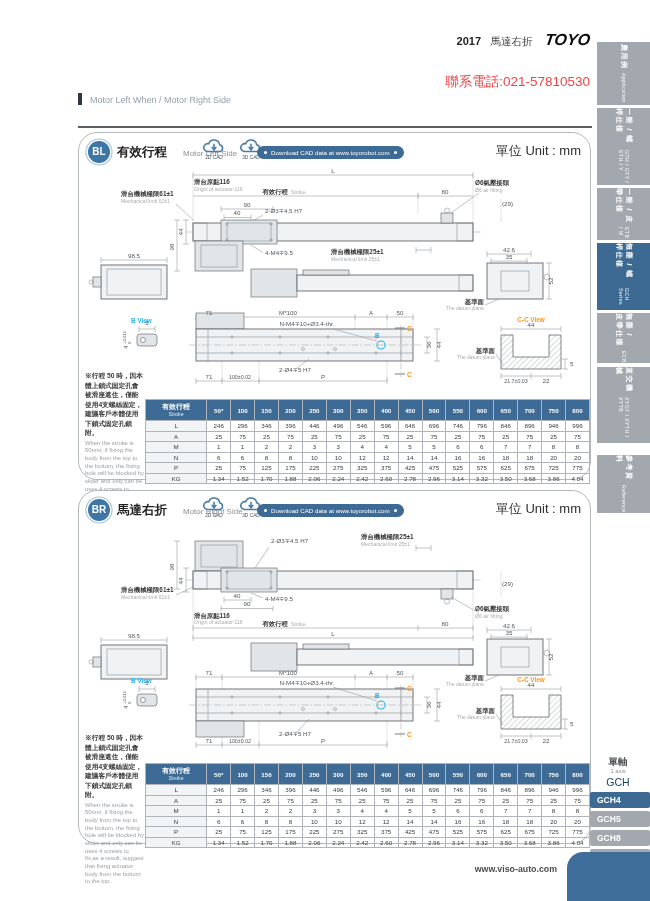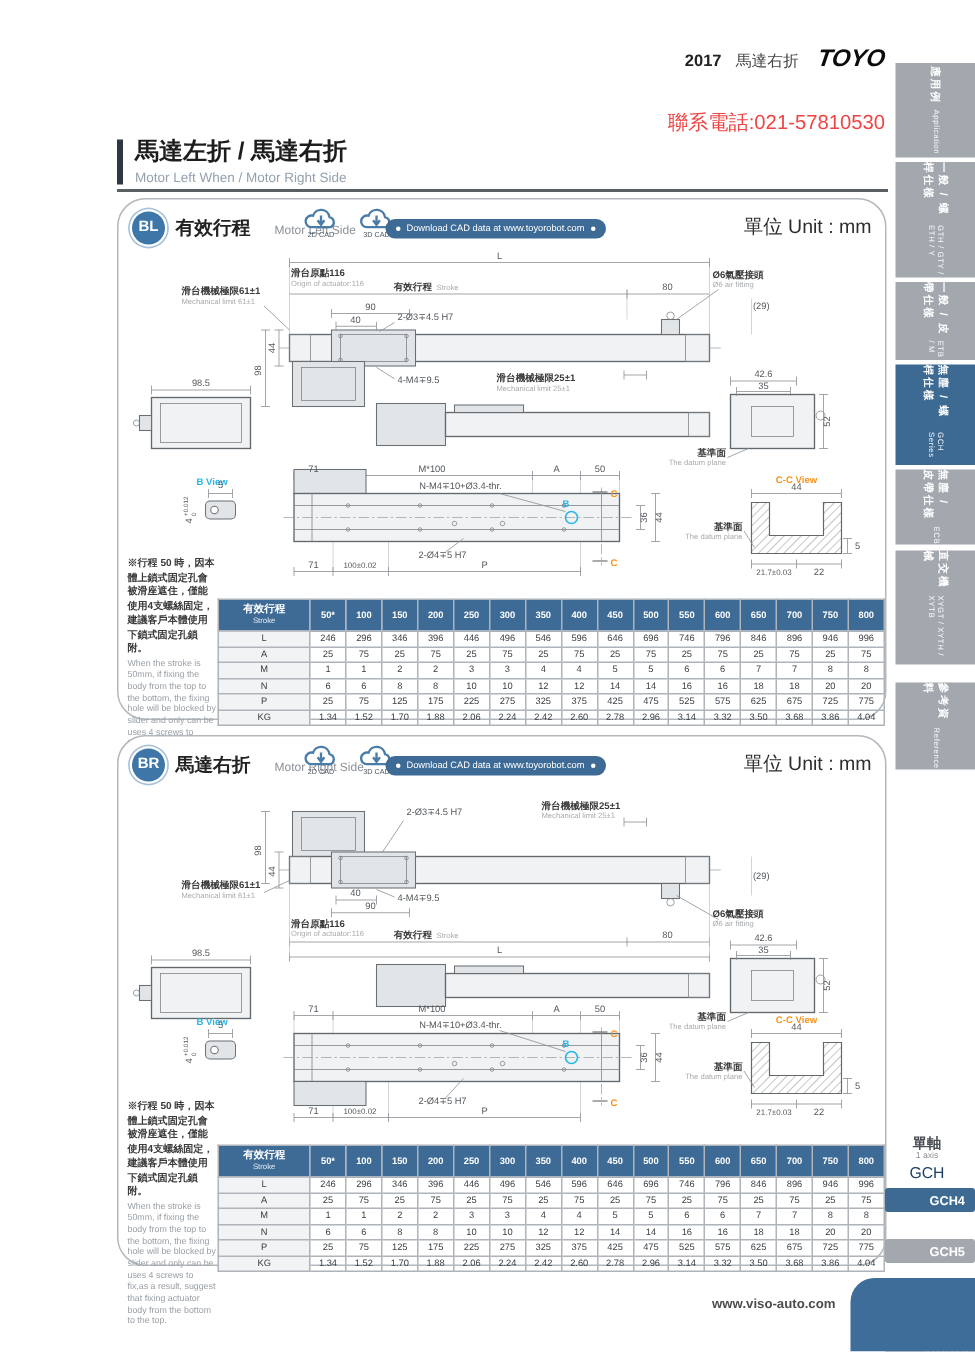--- a/index.html
+++ b/index.html
@@ -81,38 +81,37 @@
   .o2{stroke:#6a6f74;stroke-width:.7;fill:#e2e5e8}
   .o3{stroke:#7a7f84;stroke-width:.5;fill:none}
   .cl{stroke:#9aa0a6;stroke-width:.5;fill:none;stroke-dasharray:7 2 1.5 2}
   .mk{stroke:#55585c;stroke-width:.8;fill:none}
 
   
   #series-nav{position:absolute;left:586px;top:756px;width:64px;text-align:center}
   .sn-zh{font-size:9.5px;font-weight:bold;color:#4a4f54}
   .sn-en{font-size:5.8px;color:#8a9096;margin-top:-1px}
   .sn-code{font-size:10.5px;font-weight:normal;color:#1c3f63;margin:2px 0 4px}
-  .sn-item{height:16px;line-height:16px;margin:0 0 18px 4px;background:#a3a8ae;color:#fff;
-           font-size:8.5px;font-weight:bold;text-align:center;padding-left:23px;border-radius:2px;cursor:pointer}
+  .sn-item{height:16px;line-height:16px;margin:0 0 3px 4px;background:#a3a8ae;color:#fff;
+           font-size:8.5px;font-weight:bold;text-align:left;padding-left:7px;border-radius:2px;cursor:pointer}
   .sn-item.active{background:#3d6a93}
   #website{position:absolute;right:93px;top:864px;font-size:8.8px;font-weight:bold;color:#4c4c4c}
   #corner-blob{position:absolute;left:567px;top:852px;width:83px;height:49px;background:#3f6d99;
                border-radius:16px 0 0 0}
 </style>
 </head>
 <body>
 
 <div id="cat-line">
   <span id="cat-year">2017</span>
   <span id="cat-label">馬達右折</span>
   <span id="brand-logo">TOYO</span>
 </div>
 <div id="phone">聯系電話:021-57810530</div>
 <div id="title-block">
-  <div id="title-zh">馬達左折 / 馬達右折</div>
   <div id="title-en">Motor Left When / Motor Right Side</div>
 </div>
 <div id="title-rule"></div>
 
 <div class="stab" style="top:42px;height:63px">
   <span class="zh">應用例</span>
   <span class="en">Application</span>
 </div>
 <div class="stab" style="top:108px;height:77px">
   <span class="zh">一般 / 螺桿仕樣</span>

